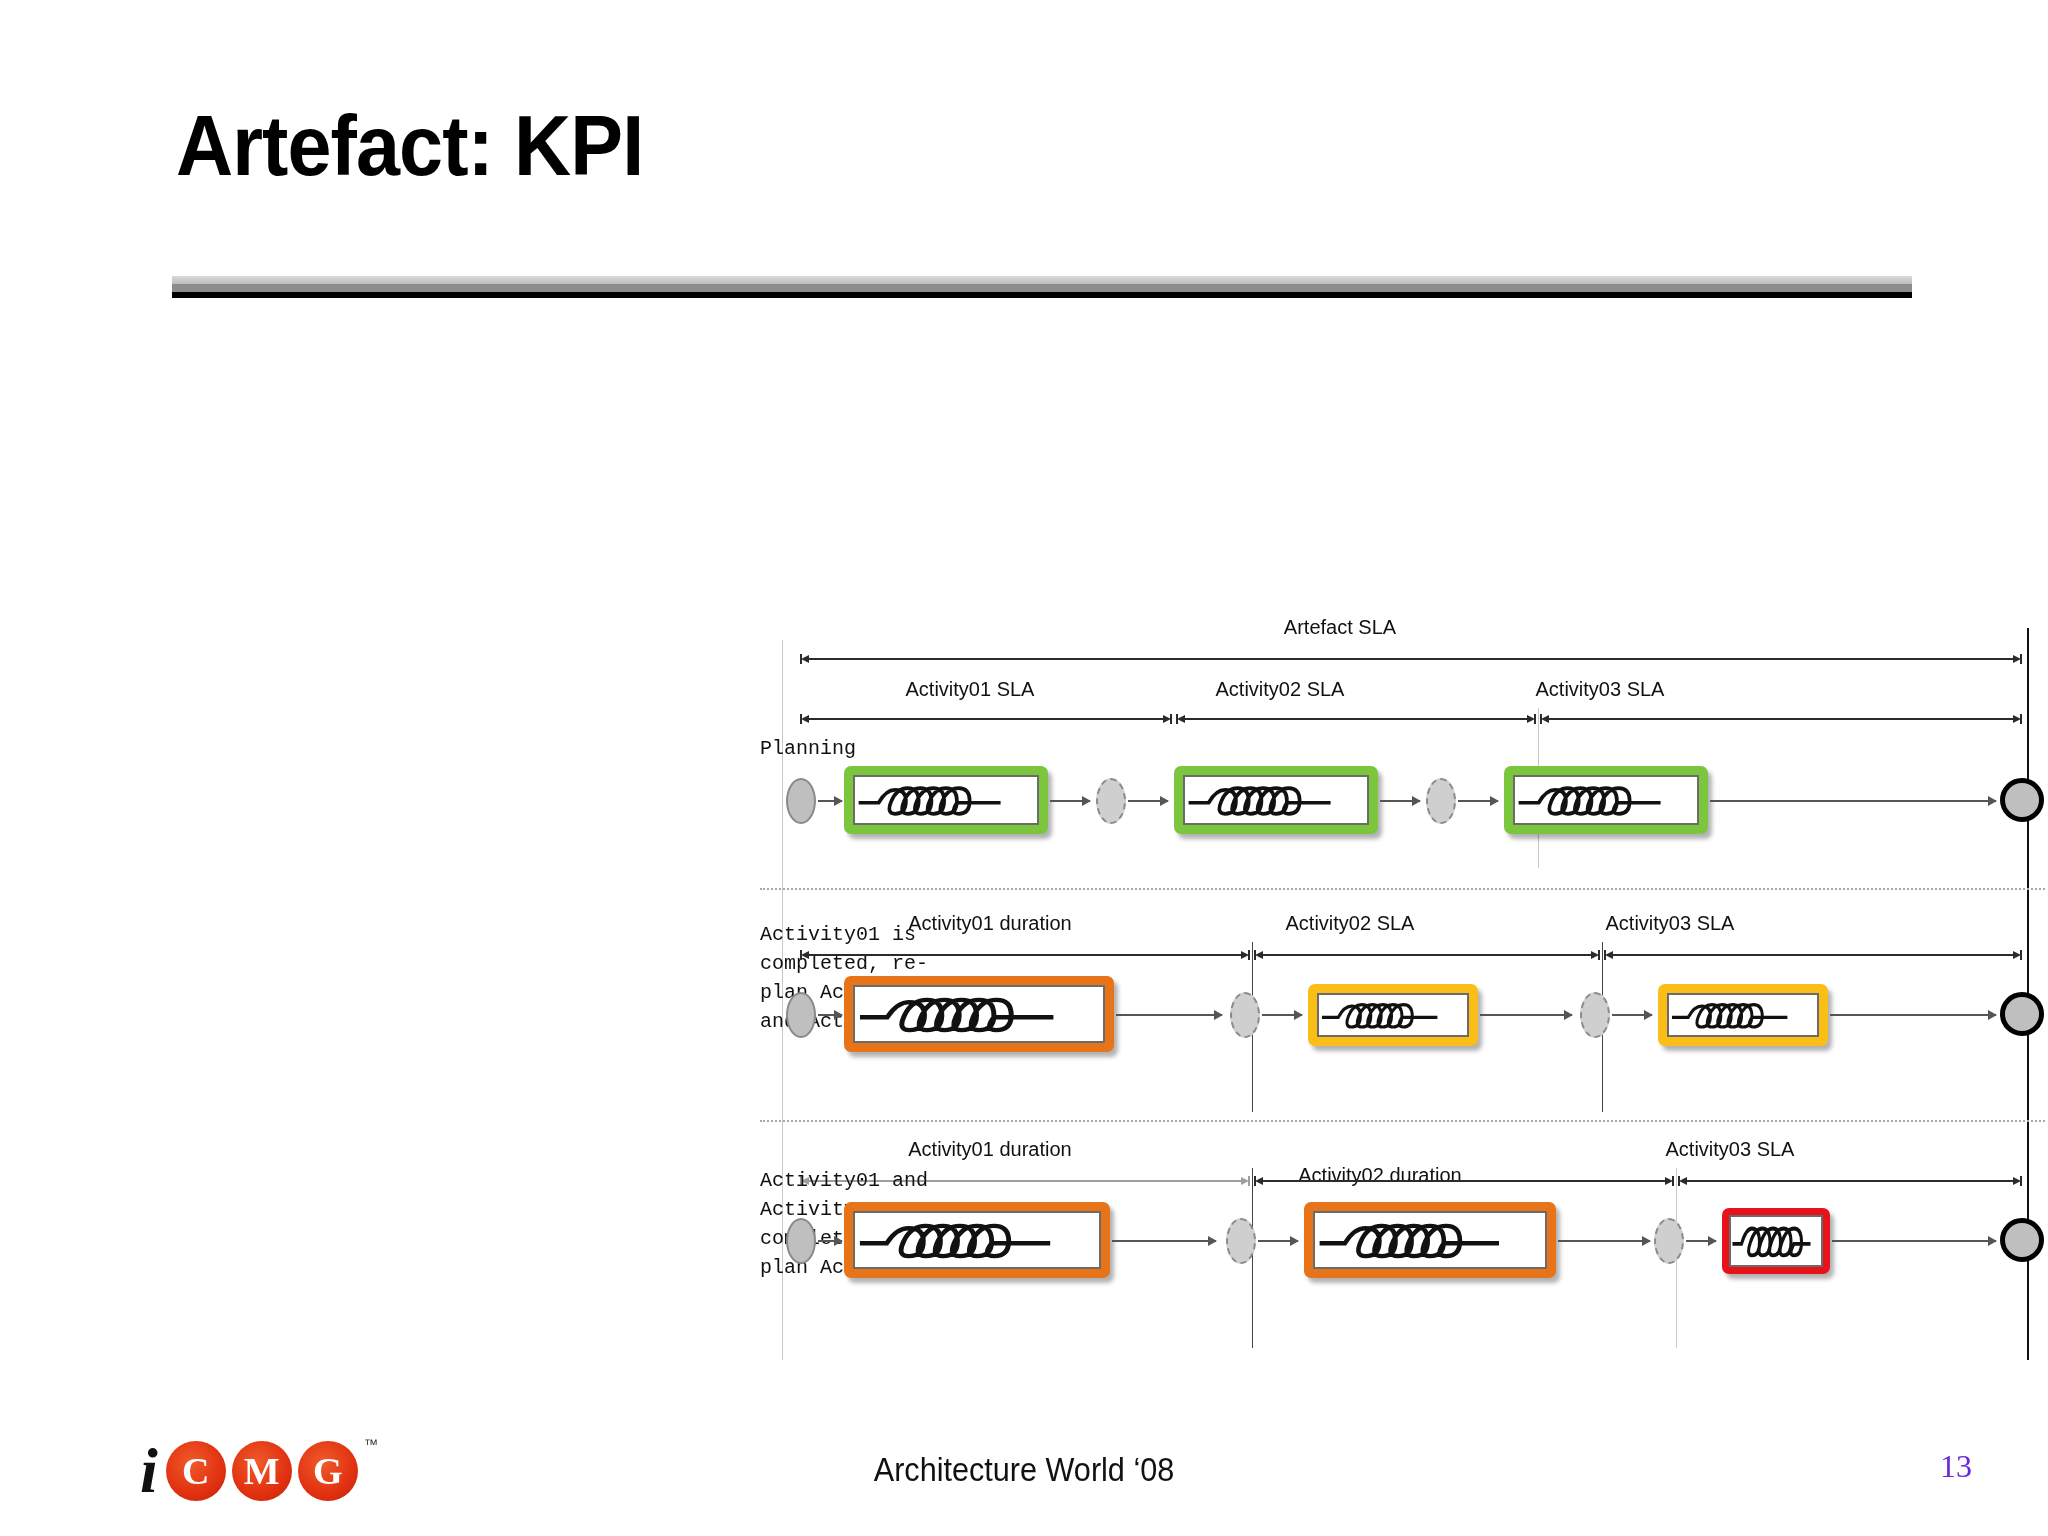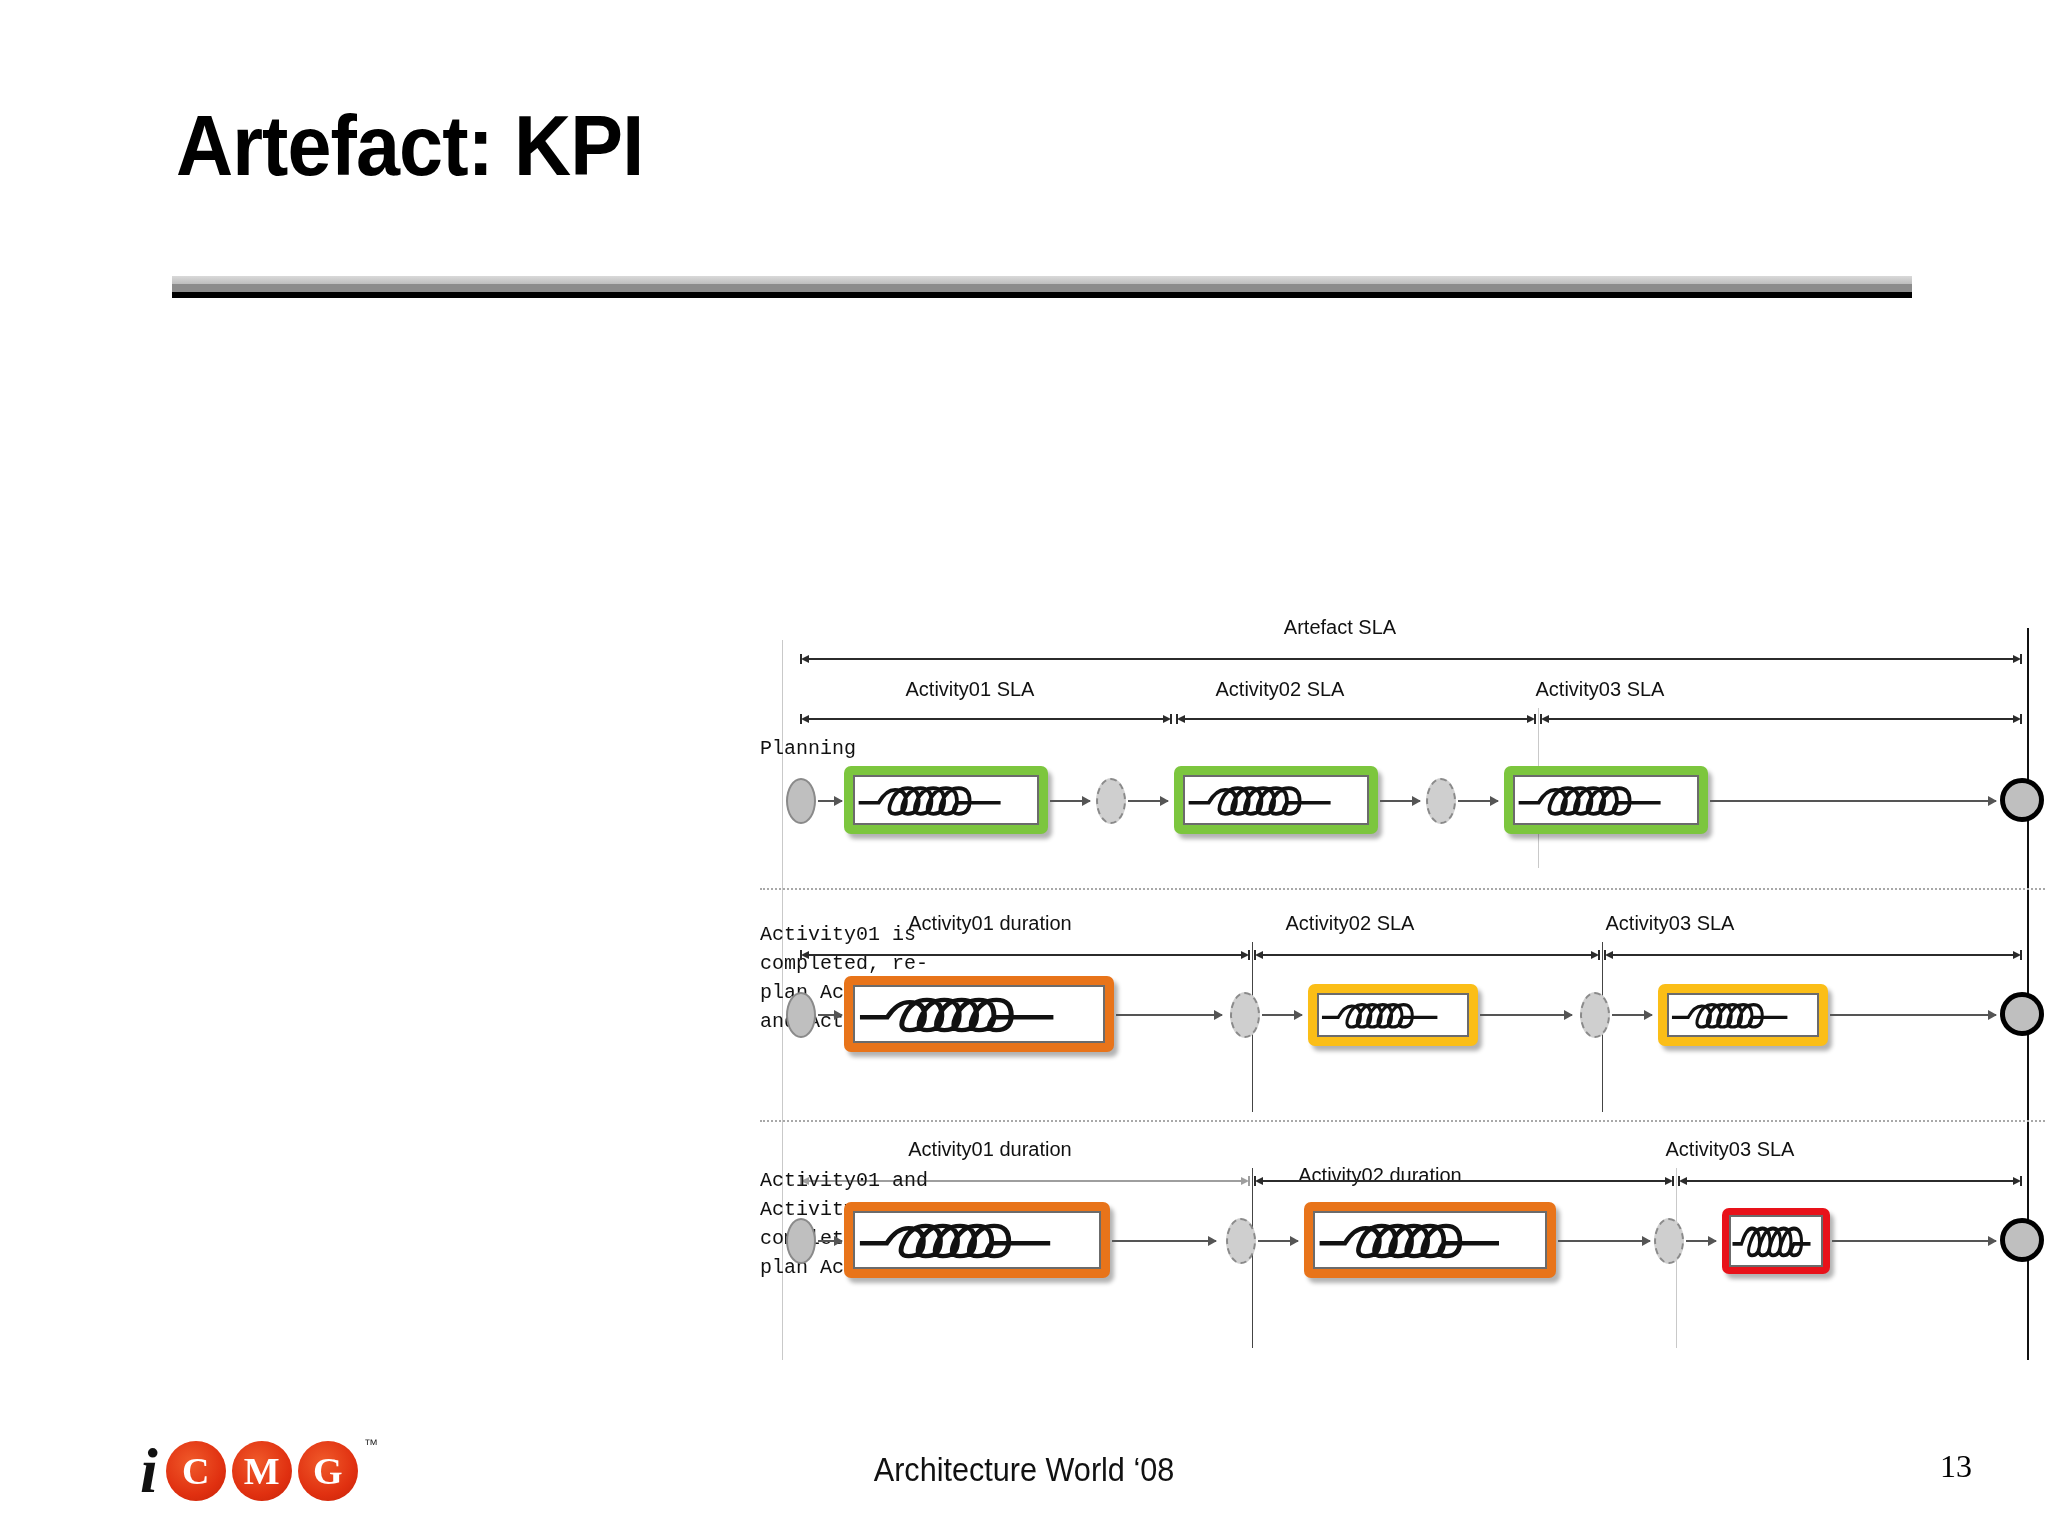--- a/index.html
+++ b/index.html
@@ -152,21 +152,21 @@
   
   .footer-text{
     position:absolute;left:0;right:0;top:1450px;text-align:center;
     font-family:"Liberation Sans", sans-serif;
     font-size:34px;color:#111;
     transform:scaleX(0.9);
   }
   .page-num{
     position:absolute;right:76px;top:1448px;
     font-family:"Liberation Serif", serif;
-    font-size:32px;color:#000000;
+    font-size:32px;color:#6d28d9;
   }
 
   .logo{position:absolute;left:140px;top:1432px;display:flex;align-items:center;height:78px;}
   .logo .i{
     font-family:"Liberation Serif", serif;
     font-style:italic;font-weight:bold;font-size:64px;color:#111;
     line-height:1;margin-right:8px;
   }
   .logo .disc{
     width:60px;height:60px;border-radius:50%;

